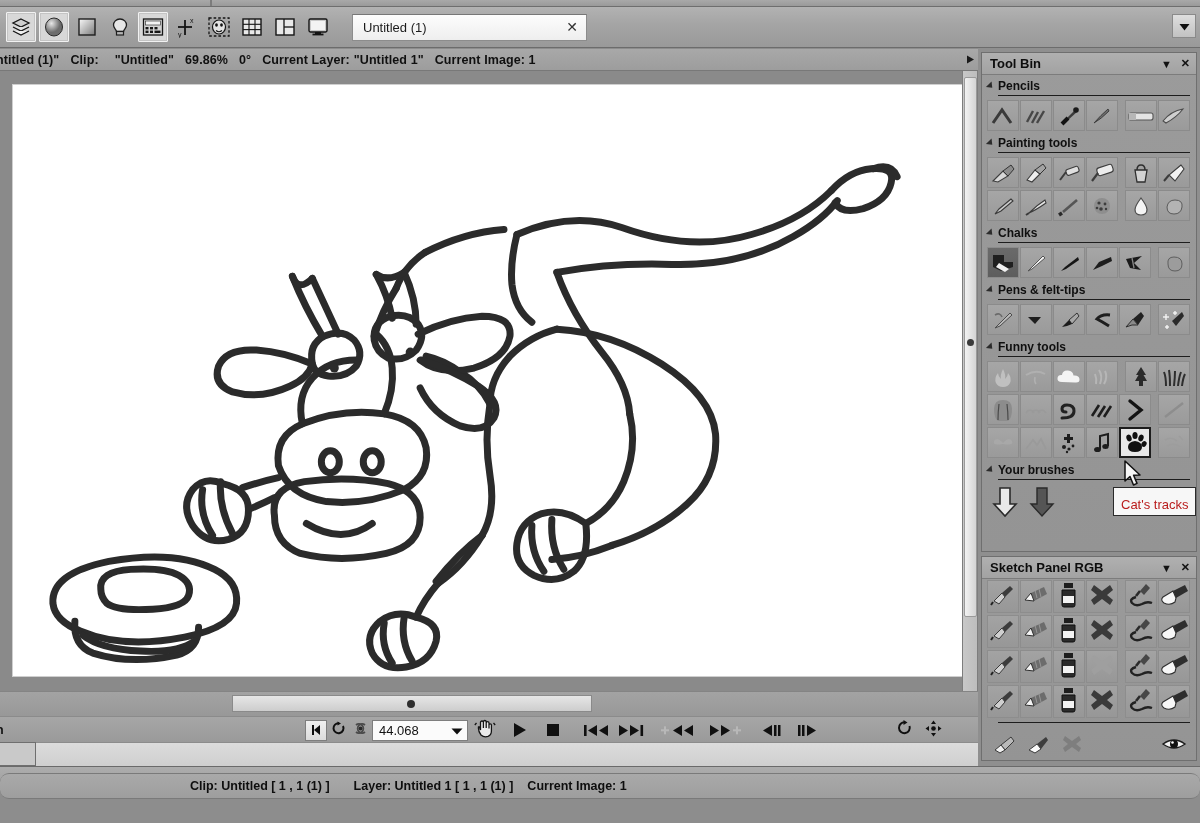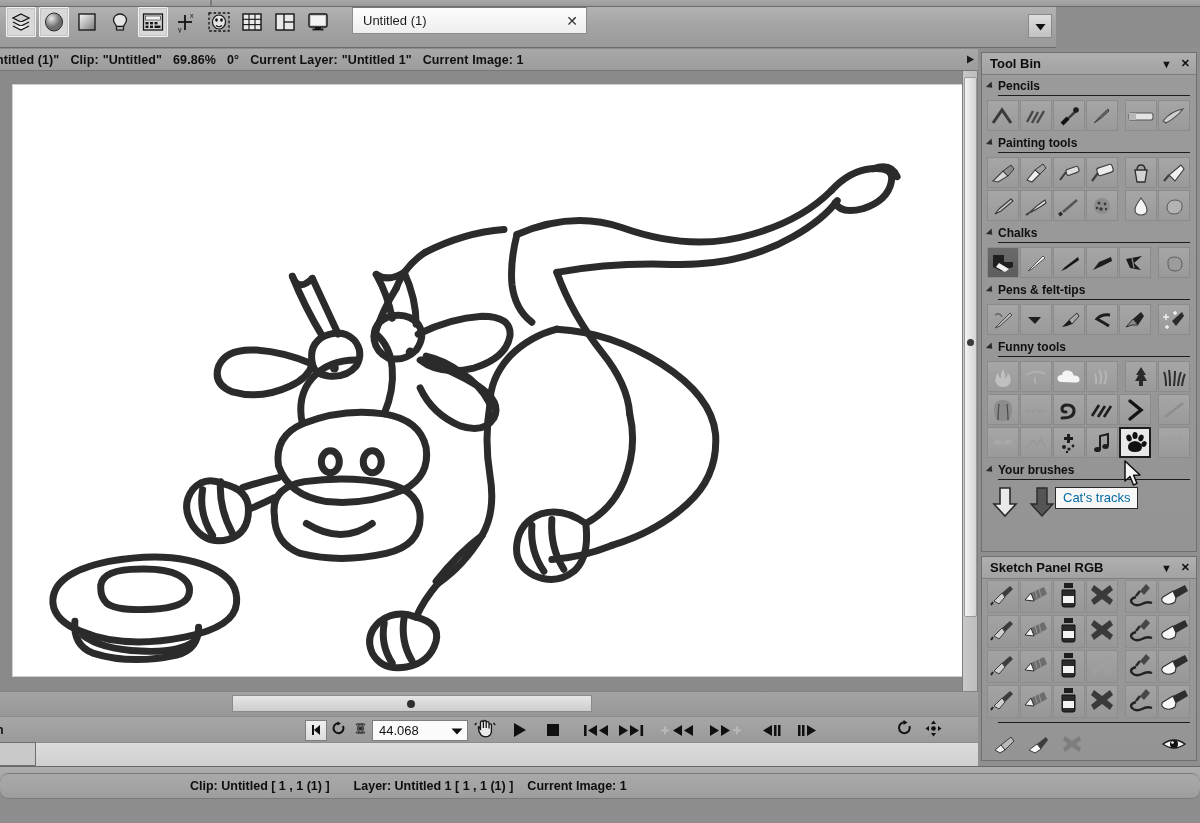--- a/index.html
+++ b/index.html
@@ -16,24 +16,24 @@
     position: absolute; left:0; top:0; width:1200px; height:7px;
     background: linear-gradient(#a9a9a9, #9a9a9a);
     border-bottom: 1px solid #6e6e6e;
   }
   .top-sliver .notch {
     position:absolute; left:210px; top:0; width:2px; height:6px; background:#7c7c7c;
   }
 
   
   .toolbar {
-    position: absolute; left:0; top:7px; width:1056px; height:41px;
+    position: absolute; left:0; top:7px; width:1200px; height:41px;
     background: linear-gradient(#b2b2b2 0%, #a4a4a4 45%, #999 100%);
     border-bottom: 1px solid #6c6c6c;
-    display:flex; align-items:flex-start; padding-left:6px;
+    display:flex; align-items:center; padding-left:6px;
   }
   .tb-btn {
     width:30px; height:30px; margin-right:3px;
     display:flex; align-items:center; justify-content:center;
     border:1px solid transparent; border-radius:1px;
     background: transparent; position:relative;
   }
   .tb-btn.sel { background:#d8d8d8; border:1px solid #f2f2f2; box-shadow: inset 0 0 0 1px #c4c4c4; }
   .tb-btn svg { display:block; }
 
@@ -174,23 +174,23 @@
     display:flex; align-items:center; justify-content:center;
     position:relative; overflow:hidden;
   }
   .tool-cell.dark { background: linear-gradient(#6a6a6a,#5d5d5d); }
   .tool-cell.sel { border:2px solid #1d1d1d; background:#e8e8e8; }
   .tool-cell.gap { margin-left:6px; }
   .tool-cell svg { display:block; }
 
   
   .tooltip {
-    position:absolute; left:1055px; top:487px;
+    position:absolute; left:1113px; top:487px;
     background:#f7f7f7; border:1px solid #2a2a2a;
-    font-size:13px; color:#0369a1; padding:2px 6px 3px 7px;
+    font-size:13px; color:#b91c1c; padding:9px 6px 3px 7px;
     white-space:nowrap; z-index:40;
   }
   .cursor-arrow { position:absolute; left:1124px; top:460px; z-index:41; }
 
   
   .sk-row { display:flex; padding:0 5px; }
   .sk-cell {
     width:33px; height:33px; margin:1px 1px 1px 0;
     background: linear-gradient(#a3a3a3,#979797);
     border:1px solid #8d8d8d;
@@ -384,21 +384,21 @@
       <span>
         <svg width="11" height="8" viewBox="0 0 11 8">
             <path d="M0.5 1 L10.5 1 L5.5 7.5 Z" fill="#101010"></path>
           </svg>
       </span>
     </div>
   </div>
 
   <div class="infobar">
     <span class="first">ntitled (1)"</span>
-    <span style="margin-right:4px">Clip:</span>
+    <span style="margin-right:16px">Clip:</span>
     <span>"Untitled"</span>
     <span>69.86%</span>
     <span>0°</span>
     <span style="margin-right:4px">Current Layer:</span>
     <span>"Untitled 1"</span>
     <span>Current Image: 1</span>
   </div>
 
   <div class="docarea">
     <div class="canvas-white">

